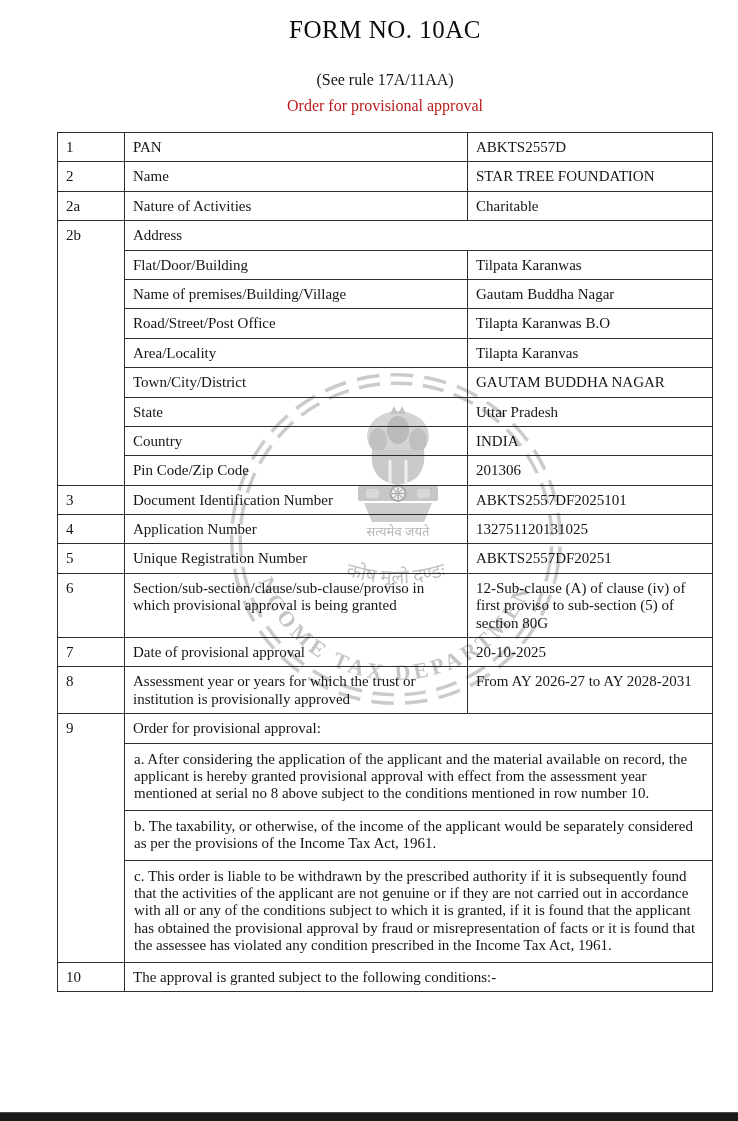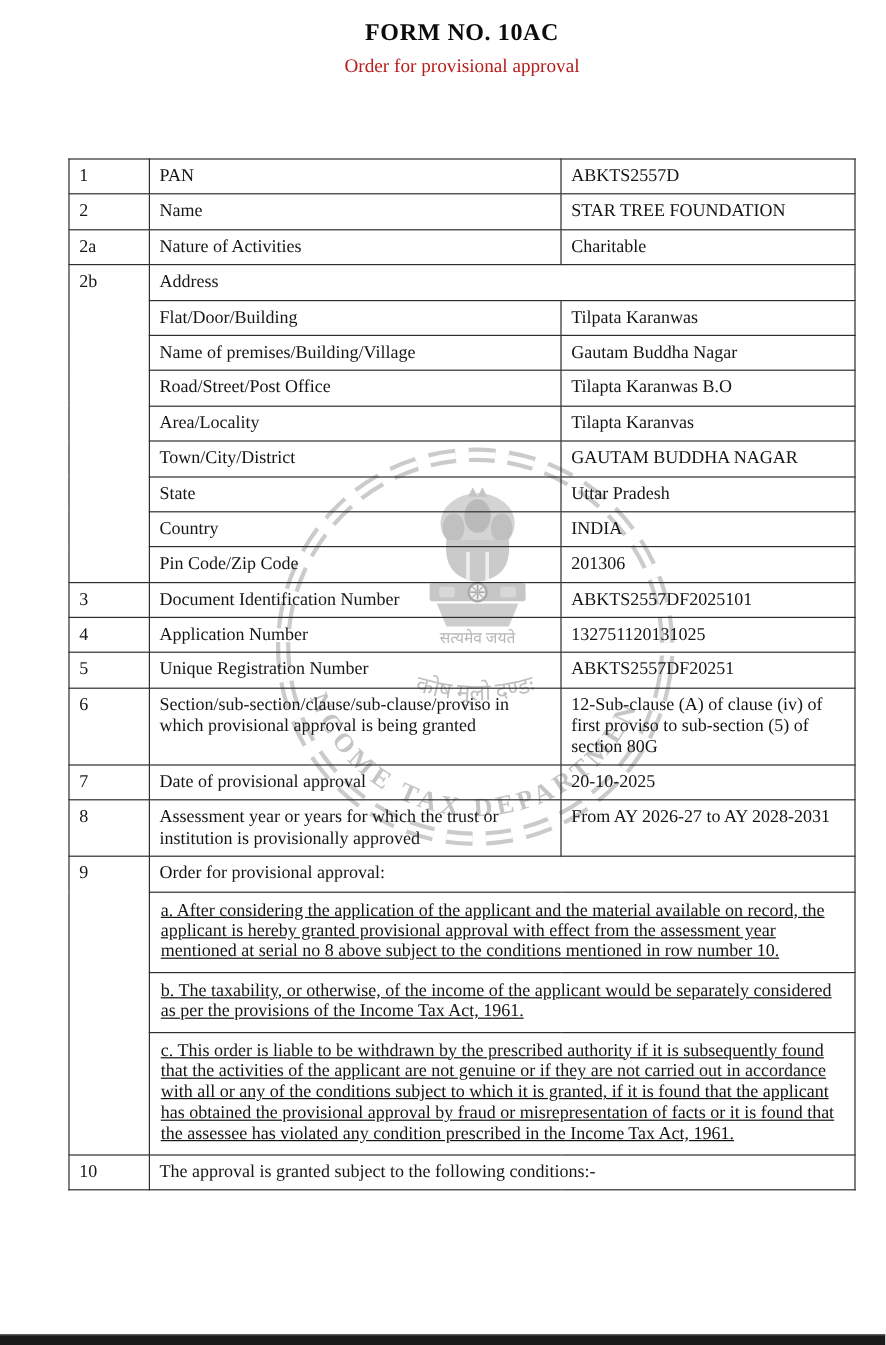--- a/index.html
+++ b/index.html
@@ -9,21 +9,21 @@
     background:#ffffff;
     overflow:hidden;
     font-family:"Liberation Serif","DejaVu Serif",serif;
     color:#151515;
   }
   .header-wrap{
     position:absolute;left:58px;top:0;width:654px;text-align:center;z-index:2;
   }
   .form-title{
     margin:16px 0 0 0;
-    font-size:20px;font-weight:bold;letter-spacing:.5px;color:#0c0c0c;
+    font-size:25px;font-weight:normal;letter-spacing:.5px;color:#0c0c0c;
   }
   .form-rule{
     margin:27px 0 0 0;
     font-size:16px;font-weight:normal;color:#161616;
   }
   .form-subtitle{
     margin:8px 0 0 0;
     font-size:16px;color:#b91c1c;
   }
   .watermark{
@@ -40,21 +40,21 @@
   .form-table td{
     border:1px solid #2e2e2e;
     padding:6px 8px 5px 8px;
     vertical-align:top;
     background:transparent;
     overflow-wrap:break-word;
   }
   .col-num{width:67px;}
   .col-label{width:343px;}
   .col-value{width:245px;}
-  td.para{padding:7px 9px 7px 9px;text-decoration:underline;}
+  td.para{padding:7px 9px 7px 9px;}
   .bottom-bar{
     position:absolute;left:0;bottom:0;width:738px;height:8px;
     background:#1a1a1a;border-top:1px solid #4a4a4a;z-index:3;
   }
 </style>
 </head>
 <body>
 
 <div class="page">
 
@@ -97,20 +97,21 @@
       <textPath href="#hindiArc" startOffset="50%" text-anchor="middle">कोष मूलो दण्डः</textPath>
     </text>
 
     <text font-size="22" font-weight="600" letter-spacing="4" fill="#c2c2c2">
       <textPath href="#engArc" startOffset="50%" text-anchor="middle">INCOME TAX DEPARTMENT</textPath>
     </text>
   </svg>
 
   <div class="header-wrap">
     <div class="form-title">FORM NO. 10AC</div>
+    <div class="form-rule">(See rule 17A/11AA)</div>
     <div class="form-subtitle">Order for provisional approval</div>
   </div>
 
   <table class="form-table">
     <colgroup>
         <col class="col-num">
         <col class="col-label">
         <col class="col-value">
       </colgroup>
     <tbody>

